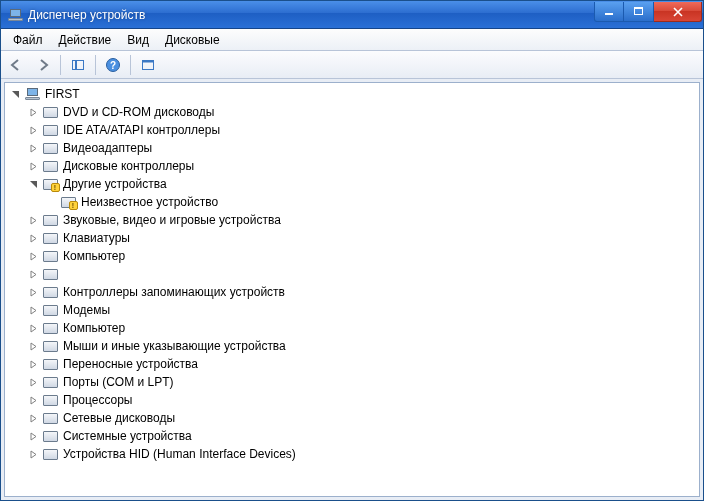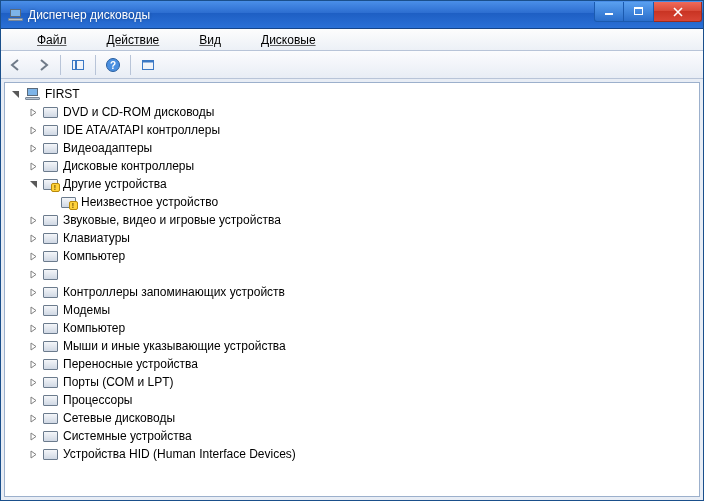--- a/index.html
+++ b/index.html
@@ -29,21 +29,21 @@
   .winbtn.min { border-bottom-left-radius:3px; }
   .winbtn.close { width:48px; background: linear-gradient(to bottom,#ef6a5a 0%,#d94b3a 45%,#c83322 46%,#d84535 100%); border-color:#9c2a1c; border-bottom-right-radius:3px;}
   
   .menubar {
     height: 22px; background: linear-gradient(to bottom,#fdfdfd,#ecf0f6);
     border-bottom:1px solid #b8c4d8;
     display:flex; align-items:center; padding: 0 4px;
     font-size:12px;
   }
   .menubar .menu { padding: 2px 8px; cursor:default; }
-  .menubar .menu span { text-decoration: underline; text-decoration-color: rgba(0,0,0,.6); text-underline-offset:1px;margin-left:24px; }
+  .menubar .menu span { text-decoration-color: rgba(0,0,0,.6); text-underline-offset:1px; }
   
   .toolbar {
     height: 28px; background: linear-gradient(to bottom,#fcfcfe,#e8edf5);
     border-bottom:1px solid #b8c4d8;
     display:flex; align-items:center; padding:0 4px; gap:2px;
   }
   .tbtn { width:24px; height:24px; display:flex; align-items:center; justify-content:center; border:1px solid transparent; border-radius:2px;}
   .tsep { width:1px; height:20px; background:#b8c4d8; margin:0 3px; }
   
   .content-frame { flex:1; padding:3px; background: linear-gradient(to bottom,#e8edf5,#e8edf5); }
@@ -70,21 +70,21 @@
 
 <div class="window">
 
   <div class="titlebar">
     <span class="app-icon">
       <span class="computer-icon">
           <span class="mon"></span>
           <span class="base"></span>
         </span>
     </span>
-    <span class="title">Диспетчер дисководы</span>
+    <span class="title">Диспетчер устройств</span>
     <div class="winbtns">
       <div class="winbtn min">
         <svg width="11" height="11">
             <rect x="1" y="7" width="8" height="2" fill="#fff"></rect>
           </svg>
       </div>
       <div class="winbtn">
         <svg width="11" height="11">
             <rect x="1.5" y="1.5" width="8" height="7" fill="none" stroke="#fff" stroke-width="1"></rect>
             <rect x="1" y="1" width="9" height="2" fill="#fff"></rect>

